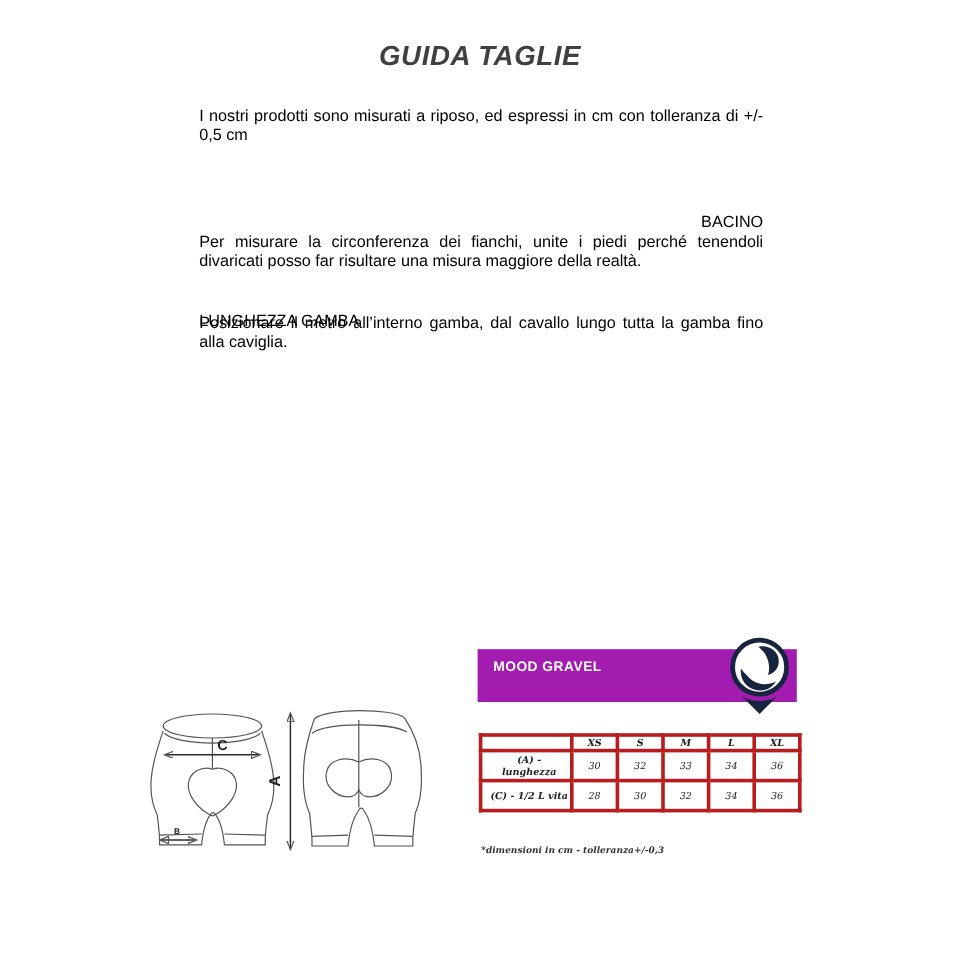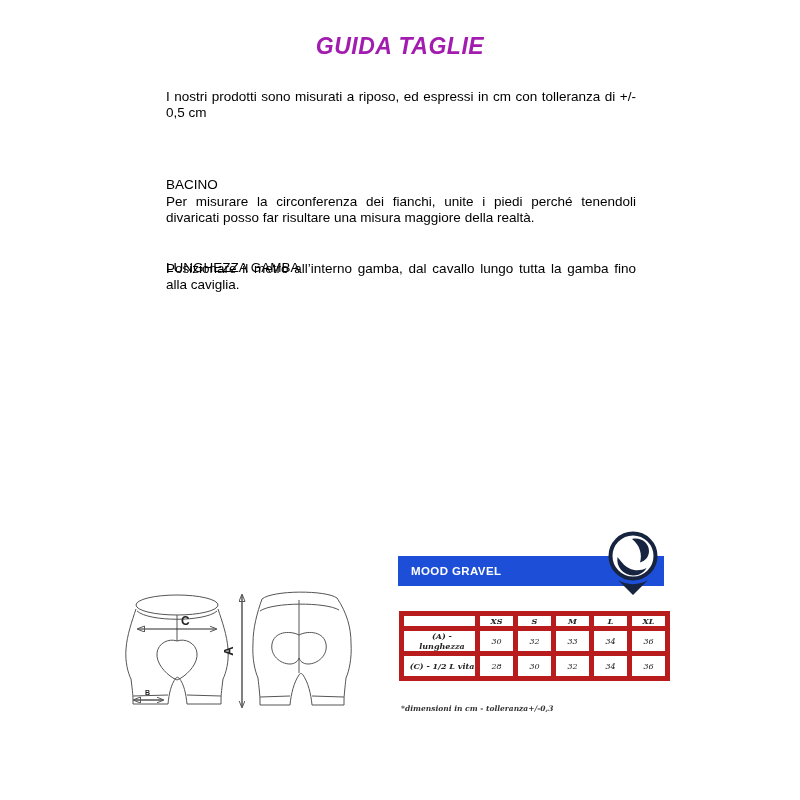--- a/index.html
+++ b/index.html
@@ -3,51 +3,50 @@
 <meta charset="utf-8">
 <style>
   * { margin: 0; padding: 0; box-sizing: border-box; }
   html, body { width: 800px; height: 800px; background: #ffffff; }
   body { font-family: "Liberation Sans", sans-serif; color: #2e2e2e; position: relative; }
   .page { position: absolute; inset: 0; width: 800px; height: 800px; background: #fff; overflow: hidden; }
 
   .title {
     position: absolute; top: 33px; left: 0; width: 800px;
     text-align: center; font-size: 23px; font-weight: bold; font-style: italic;
-    letter-spacing: 0.5px; color: #a21caf;
+    letter-spacing: 0.5px; color: #404040;
   }
 
   .copy { position: absolute; left: 166px; width: 470px; font-size: 13.5px; line-height: 16px; color: #000000; }
   .copy.justify { text-align: justify; }
   .p1 { top: 89px; }
   .p2 { top: 144px; }
-  .h-bacino { top: 177px; }
+  .h-bacino { top: 177px; text-align: right; }
   .p-bacino { top: 194px; }
   .h-gamba { top: 260px; }
   .p-gamba { top: 261px; }
 
   
   .bar {
-    position: absolute; left: 398px; top: 541px; width: 266px; height: 30px;
-    background: #1d4ed8;
-    margin-top: 15px;
+    position: absolute; left: 398px; top: 541px; width: 266px; height: 44px;
+    background: #a21caf;
   }
   .bar-label {
     color: #ffffff; font-size: 11.5px; font-weight: bold; letter-spacing: 0.4px;
     line-height: 30px; padding-left: 13px; display: block;
   }
   .logo { position: absolute; left: 604px; top: 527px; width: 60px; height: 70px; }
 
   table.size {
     position: absolute; left: 399px; top: 611px;
     border-collapse: collapse; table-layout: fixed; width: 266px;
     font-family: "DejaVu Serif", serif; font-style: italic; color: #222;
   }
   table.size td {
-    border: 5px solid #b91c1c; text-align: center; vertical-align: middle;
+    border: 3px solid #b91c1c; text-align: center; vertical-align: middle;
     font-size: 8px; height: 25px; padding: 0;
   }
   table.size tr.head td { height: 13px; font-weight: bold; }
   table.size td.lbl { text-align: center; padding-left: 5px; font-weight: 600; }
   .footnote {
     position: absolute; left: 401px; top: 704px;
     font-family: "DejaVu Serif", serif; font-style: italic; font-weight: 600;
     font-size: 7.5px; color: #333;
   }
 

